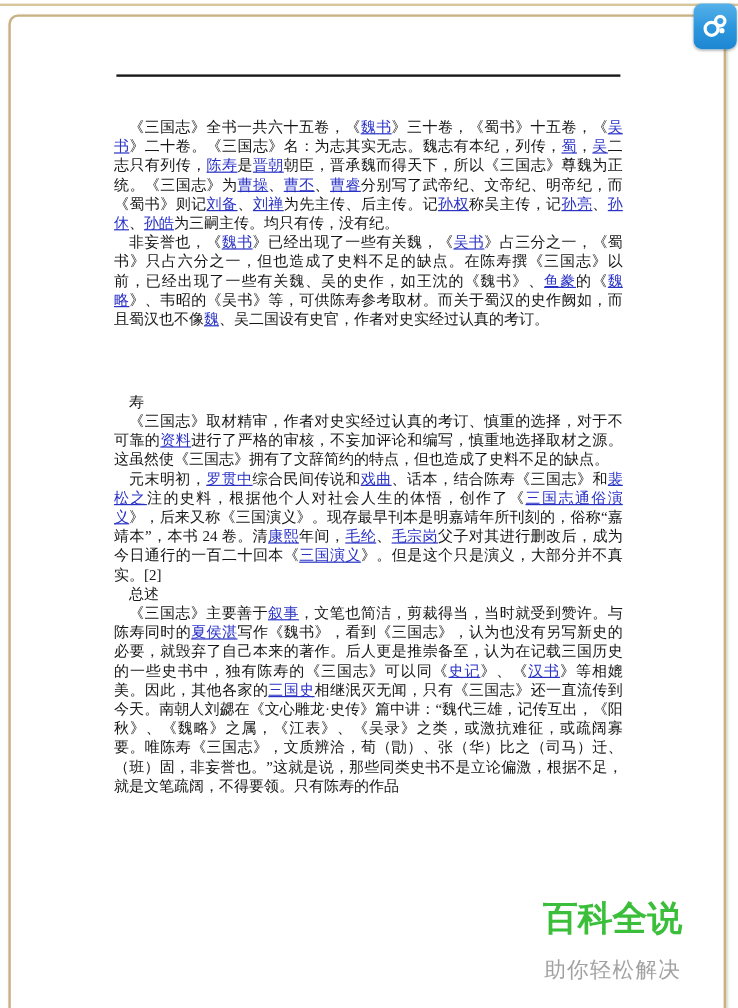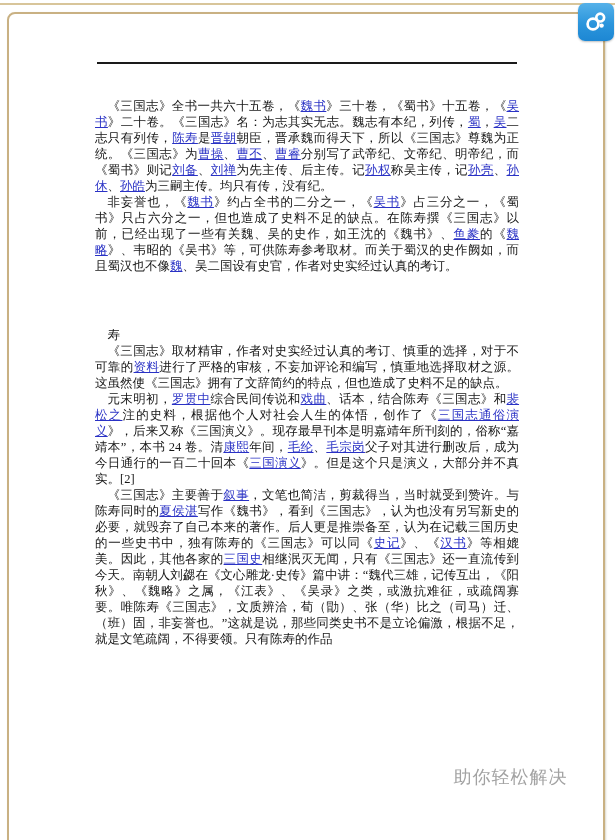--- a/index.html
+++ b/index.html
@@ -59,24 +59,26 @@
       <circle cx="17.2" cy="8.6" r="3.9" fill="none" stroke="#ffffff" stroke-width="2.7"></circle>
       <circle cx="18.6" cy="16.6" r="2.2" fill="#ffffff"></circle>
     </svg>
   </span>
 </div>
 
 <div class="content">
   <div class="rule"></div>
   <div id="doc-blocks">
       <p class="para"><span>《三国志》全书一共六十五卷，《</span><a class="lnk">魏书</a><span>》三十卷，《蜀书》十五卷，《</span><a class="lnk">吴书</a><span>》二十卷。《三国志》名：为志其实无志。魏志有本纪，列传，</span><a class="lnk">蜀</a><span>，</span><a class="lnk">吴</a><span>二志只有列传，</span><a class="lnk">陈寿</a><span>是</span><a class="lnk">晋朝</a><span>朝臣，晋承魏而得天下，所以《三国志》尊魏为正统。《三国志》为</span><a class="lnk">曹操</a><span>、</span><a class="lnk">曹丕</a><span>、</span><a class="lnk">曹睿</a><span>分别写了武帝纪、文帝纪、明帝纪，而《蜀书》则记</span><a class="lnk">刘备</a><span>、</span><a class="lnk">刘禅</a><span>为先主传、后主传。记</span><a class="lnk">孙权</a><span>称吴主传，记</span><a class="lnk">孙亮</a><span>、</span><a class="lnk">孙休</a><span>、</span><a class="lnk">孙皓</a><span>为三嗣主传。均只有传，没有纪。</span></p>
-      <p class="para"><span>非妄誉也，《</span><a class="lnk">魏书</a><span>》约占全书的二分之一，《</span><a class="lnk">吴书</a><span>》占三分之一，《蜀书》只占六分之一，但也造成了史料不足的缺点。在陈寿撰《三国志》以前，已经出现了一些有关魏、吴的史作，如王沈的《魏书》、</span><a class="lnk">鱼豢</a><span>的《</span><a class="lnk">魏略</a><span>》、韦昭的《吴书》等，可供陈寿参考取材。而关于蜀汉的史作阙如，而且蜀汉也不像</span><a class="lnk">魏</a><span>、吴二国设有史官，作者对史实经过认真的考订。</span></p>
+      <p class="para"><span>非妄誉也，《</span><a class="lnk">魏书</a><span>》已经出现了一些有关魏，《</span><a class="lnk">吴书</a><span>》占三分之一，《蜀书》只占六分之一，但也造成了史料不足的缺点。在陈寿撰《三国志》以前，已经出现了一些有关魏、吴的史作，如王沈的《魏书》、</span><a class="lnk">鱼豢</a><span>的《</span><a class="lnk">魏略</a><span>》、韦昭的《吴书》等，可供陈寿参考取材。而关于蜀汉的史作阙如，而且蜀汉也不像</span><a class="lnk">魏</a><span>、吴二国设有史官，作者对史实经过认真的考订。</span></p>
       <div class="spacer"></div>
       <p class="line"><span>寿</span></p>
       <p class="para"><span>《三国志》取材精审，作者对史实经过认真的考订、慎重的选择，对于不可靠的</span><a class="lnk">资料</a><span>进行了严格的审核，不妄加评论和编写，慎重地选择取材之源。这虽然使《三国志》拥有了文辞简约的特点，但也造成了史料不足的缺点。</span></p>
       <p class="para"><span>元末明初，</span><a class="lnk">罗贯中</a><span>综合民间传说和</span><a class="lnk">戏曲</a><span>、话本，结合陈寿《三国志》和</span><a class="lnk">裴松之</a><span>注的史料，根据他个人对社会人生的体悟，创作了《</span><a class="lnk">三国志通俗演义</a><span>》，后来又称《三国演义》。现存最早刊本是明嘉靖年所刊刻的，俗称“嘉靖本”，本书 24 卷。清</span><a class="lnk">康熙</a><span>年间，</span><a class="lnk">毛纶</a><span>、</span><a class="lnk">毛宗岗</a><span>父子对其进行删改后，成为今日通行的一百二十回本《</span><a class="lnk">三国演义</a><span>》。但是这个只是演义，大部分并不真实。[2]</span></p>
+      <p class="line"><span>总述</span></p>
       <p class="para"><span>《三国志》主要善于</span><a class="lnk">叙事</a><span>，文笔也简洁，剪裁得当，当时就受到赞许。与陈寿同时的</span><a class="lnk">夏侯湛</a><span>写作《魏书》，看到《三国志》，认为也没有另写新史的必要，就毁弃了自己本来的著作。后人更是推崇备至，认为在记载三国历史的一些史书中，独有陈寿的《三国志》可以同《</span><a class="lnk">史记</a><span>》、《</span><a class="lnk">汉书</a><span>》等相媲美。因此，其他各家的</span><a class="lnk">三国史</a><span>相继泯灭无闻，只有《三国志》还一直流传到今天。南朝人刘勰在《文心雕龙·史传》篇中讲：“魏代三雄，记传互出，《阳秋》、《魏略》之属，《江表》、《吴录》之类，或激抗难征，或疏阔寡要。唯陈寿《三国志》，文质辨洽，荀（勖）、张（华）比之（司马）迁、（班）固，非妄誉也。”这就是说，那些同类史书不是立论偏激，根据不足，就是文笔疏阔，不得要领。只有陈寿的作品</span></p>
     </div>
 </div>
 
 <div class="watermark">
+  <div class="wm-title">百科全说</div>
   <div class="wm-sub">助你轻松解决</div>
 </div>
 
 </body></html>

